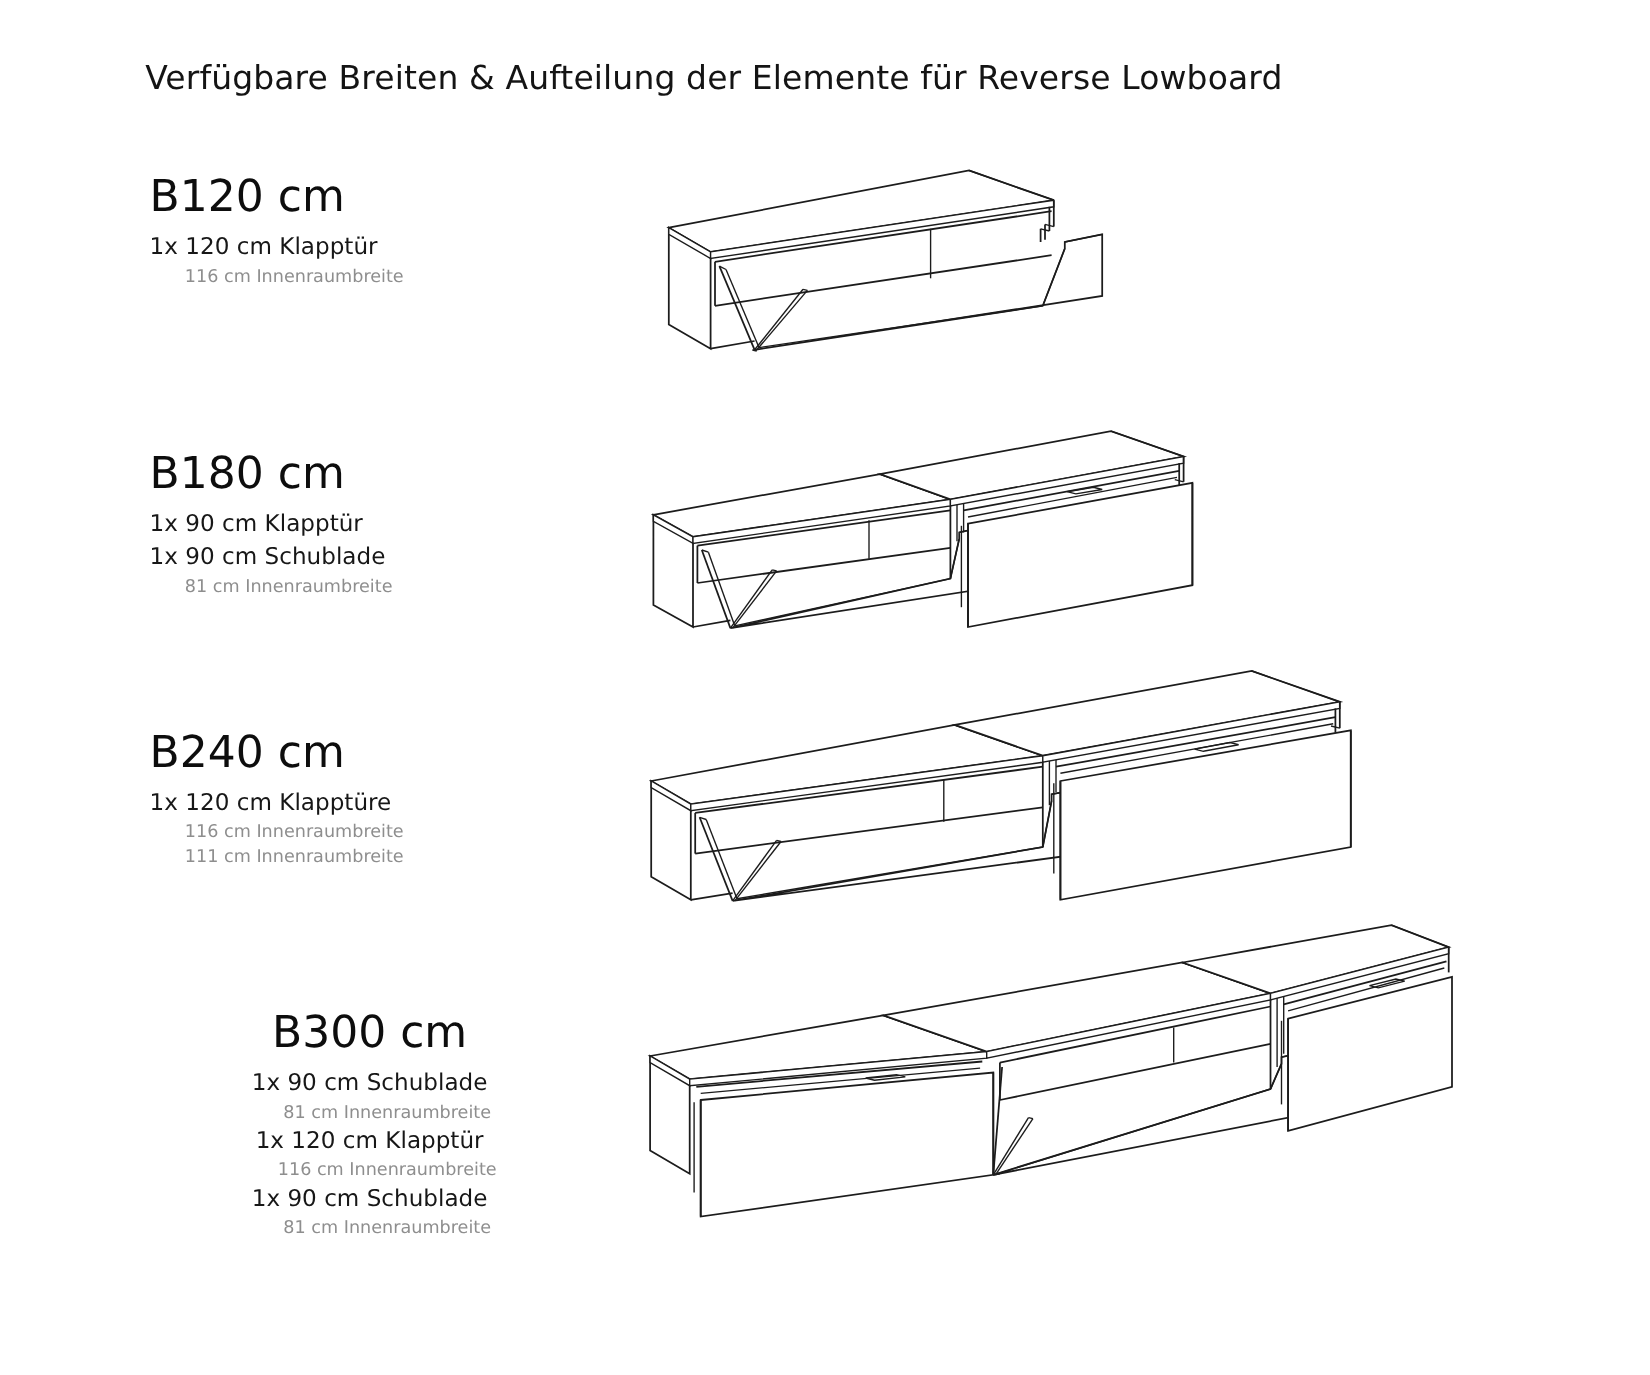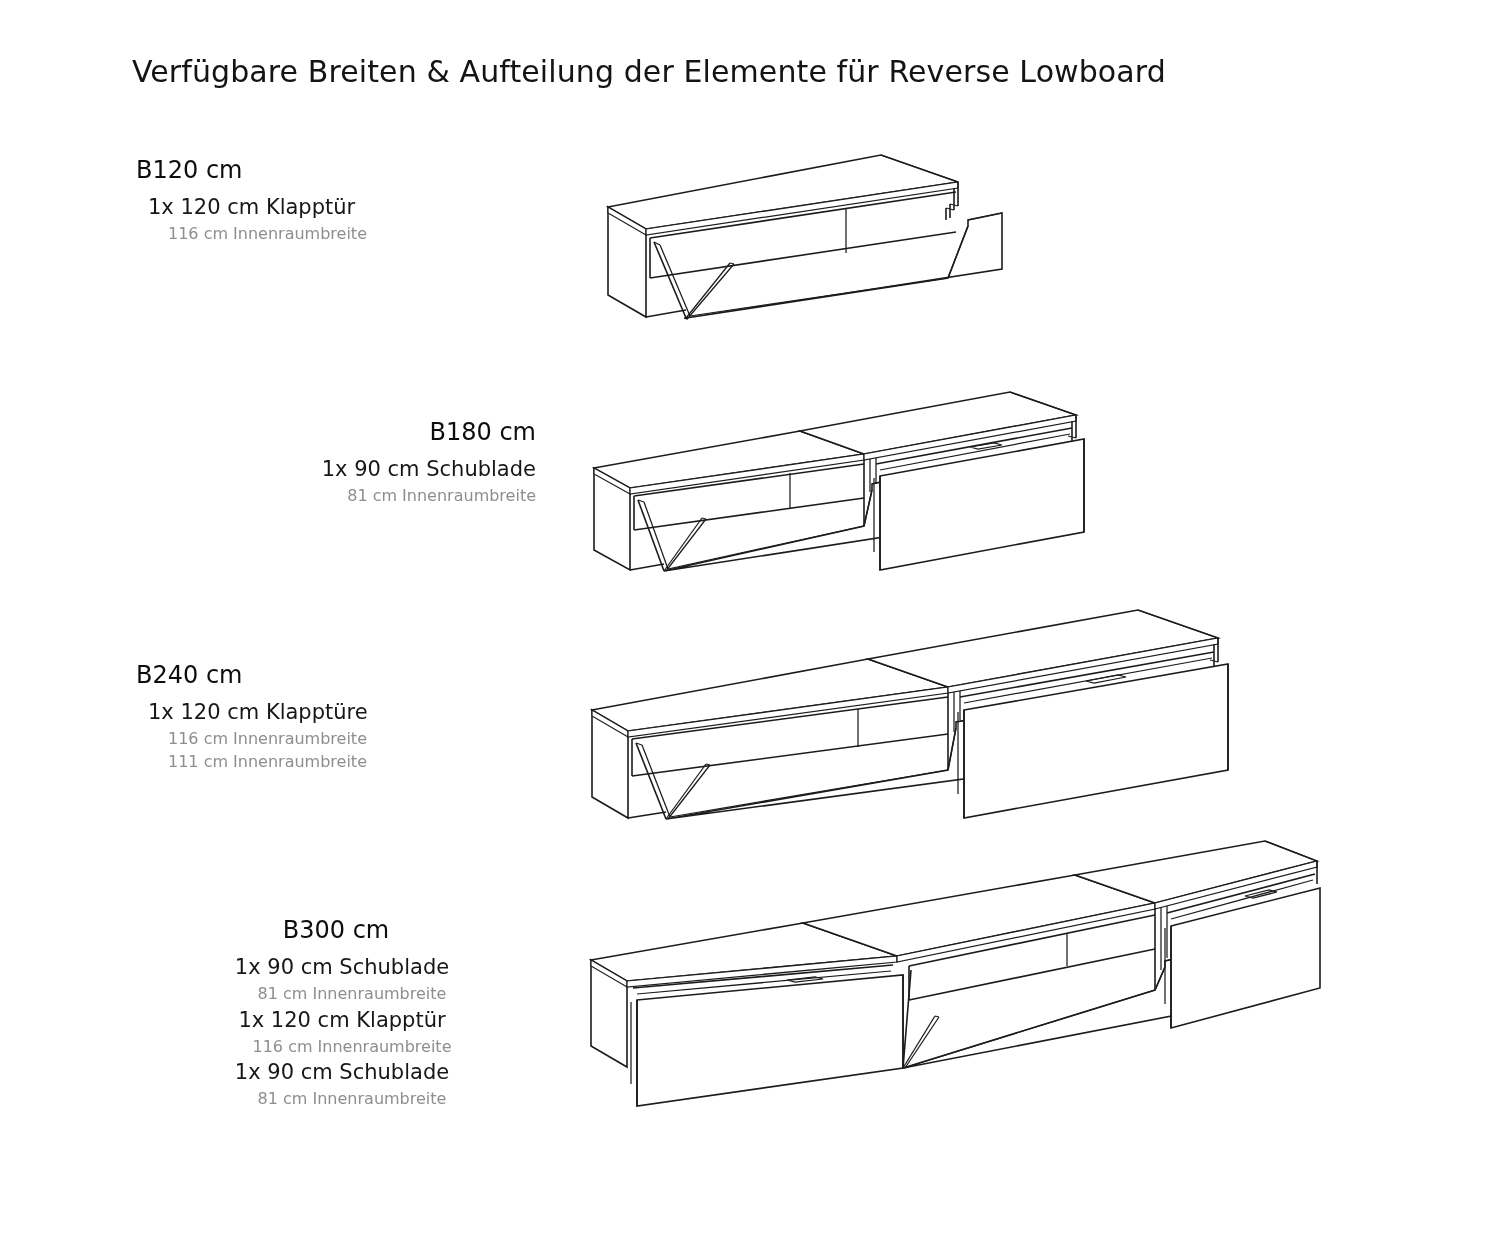--- a/index.html
+++ b/index.html
@@ -30,34 +30,33 @@
     color: #141414;
     letter-spacing: 0.1px;
     white-space: nowrap;
   }
   .spec-block {
     position: absolute;
     left: 136px;
     width: 400px;
   }
   .spec-heading {
-    font-size: 24px;
+    font-size: 40px;
     font-weight: 400;
     color: #0d0d0d;
     line-height: 1.05;
     margin: 0 0 10px 0;
     white-space: nowrap;
   }
   .spec-line-main {
     font-size: 21px;
     font-weight: 400;
     color: #171717;
     line-height: 1.42;
     white-space: nowrap;
-    margin-left: 12px;
   }
   .spec-line-sub {
     font-size: 16px;
     font-weight: 400;
     color: #8e8e8e;
     line-height: 1.42;
     padding-left: 32px;
     white-space: nowrap;
   }
   .drawing {
@@ -147,22 +146,23 @@
       <path class="ln-thin" d="M 390 70 L 424 63"></path>
 
       <path class="ln-thin" d="M 108 168 L 152 113"></path>
       <path class="ln-thin" d="M 110 168 L 156 114"></path>
       <path class="ln-thin" d="M 152 113 L 156 114"></path>
 
       <path class="ln" d="M 106 168 L 110 169"></path>
     </svg>
   </div>
 
-  <div class="spec-block" style="top:420px;text-align:right;">
+  <div class="spec-block" style="top:410px;">
     <div class="spec-heading">B180 cm</div>
+    <div class="spec-line-main">1x 90 cm Klapptür</div>
     <div class="spec-line-main">1x 90 cm Schublade</div>
     <div class="spec-line-sub">81 cm Innenraumbreite</div>
   </div>
 
   <div class="drawing" style="left:578px; top:372px;">
     <svg width="630" height="220" viewBox="0 0 630 220">
 
       <path class="face" d="M 16 96 L 16 178 L 52 198 L 52 116 Z"></path>
       <path class="face" d="M 16 96 L 222 59 L 286 82 L 52 116 Z"></path>
       <path class="face-thin" d="M 16 96 L 52 116 L 52 122 L 16 102 Z"></path>

